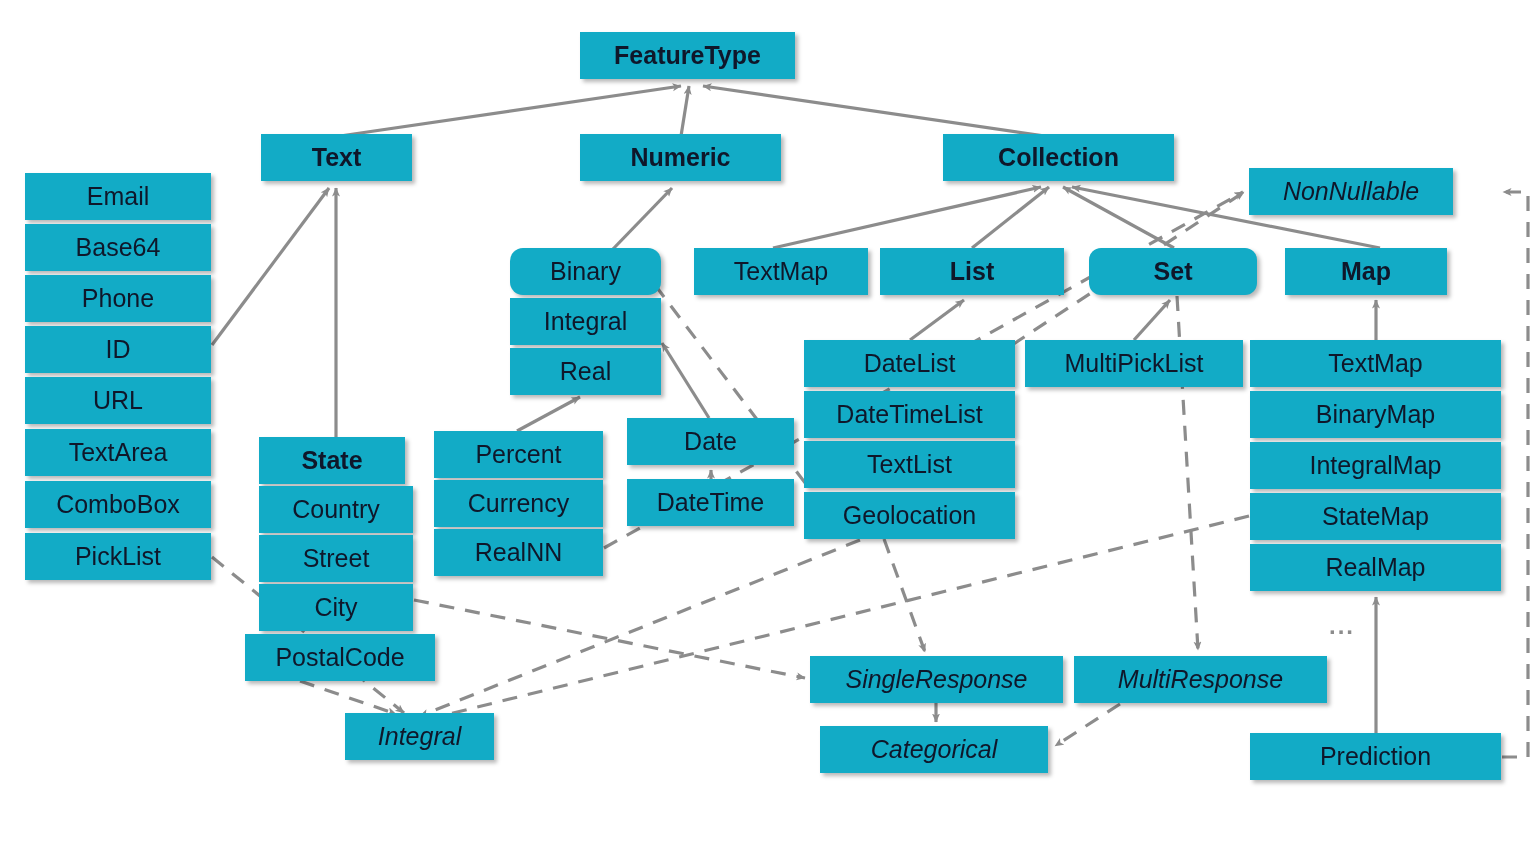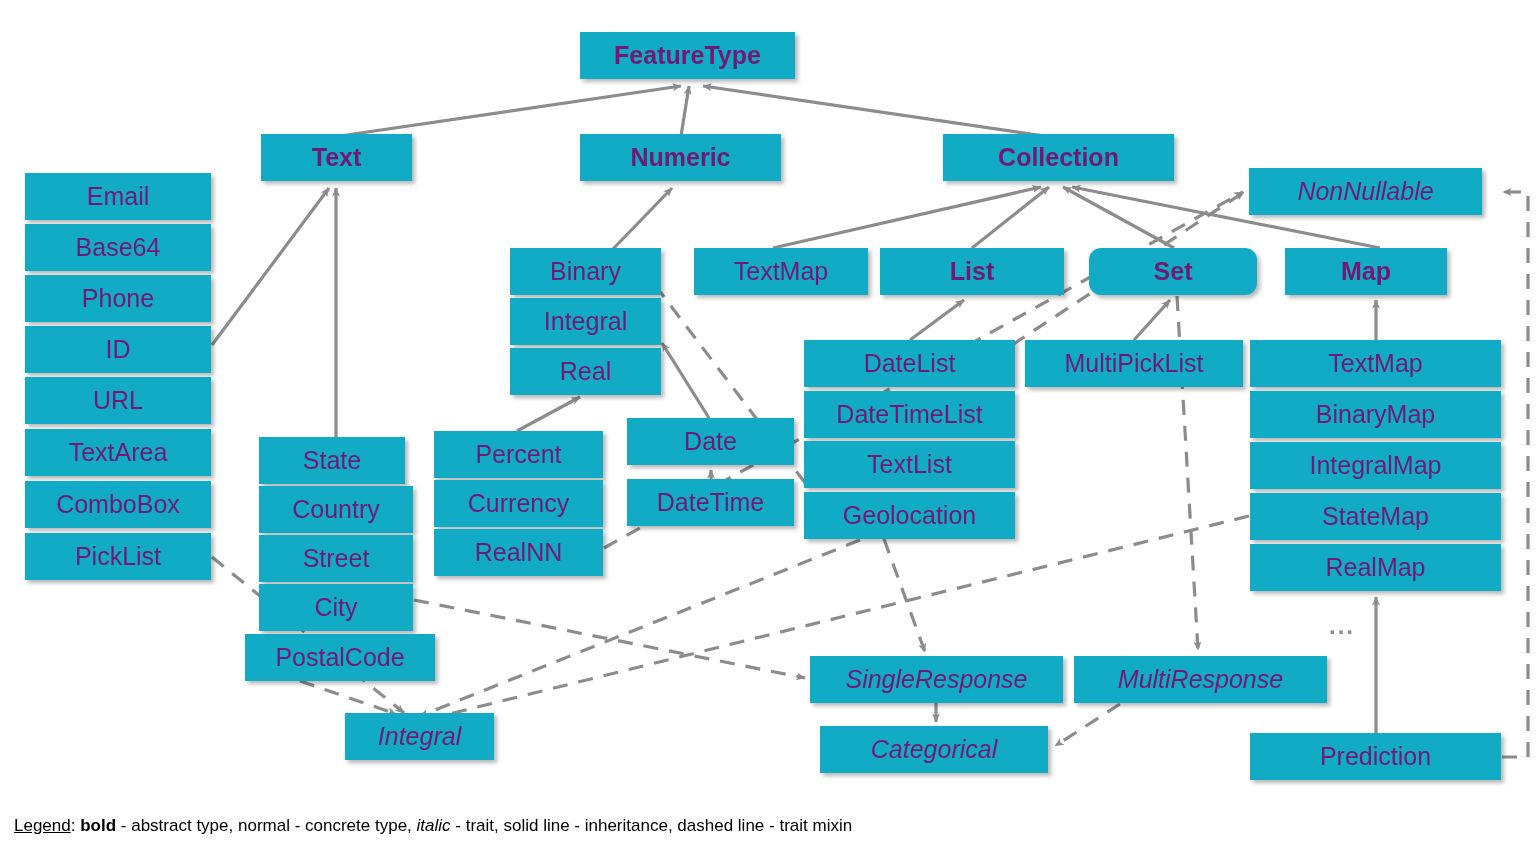--- a/index.html
+++ b/index.html
@@ -5,21 +5,21 @@
   html,body{margin:0;padding:0;background:#ffffff;}
   body{
     font-family:"Liberation Sans", sans-serif;
     width:1540px;height:855px;position:relative;overflow:hidden;
   }
   #canvas{position:absolute;left:0;top:0;width:1540px;height:855px;}
   #edges{position:absolute;left:0;top:0;width:1540px;height:855px;pointer-events:none;}
   .node{
     position:absolute;
     background:#12abc6;
-    color:#701a75;
+    color:#0f172a;
     display:flex;align-items:center;justify-content:center;
     font-size:25px;
     line-height:1;
     box-shadow:3px 3px 4px rgba(0,0,0,0.28);
     box-sizing:border-box;
     white-space:nowrap;
     z-index:2;
   }
   .node.abstract{font-weight:bold;}
   .node.trait{font-style:italic;}
@@ -102,21 +102,21 @@
       </div>
       <div class="node abstract" style="left: 261px; top: 134px; width: 151px; height: 47px;">
         <span>Text</span>
       </div>
       <div class="node abstract" style="left: 580px; top: 134px; width: 201px; height: 47px;">
         <span>Numeric</span>
       </div>
       <div class="node abstract" style="left: 943px; top: 134px; width: 231px; height: 47px;">
         <span>Collection</span>
       </div>
-      <div class="node trait" style="left: 1249px; top: 168px; width: 233px; height: 47px;">
+      <div class="node trait" style="left: 1249px; top: 168px; width: 204px; height: 47px;">
         <span>NonNullable</span>
       </div>
       <div class="node" style="left: 25px; top: 173px; width: 186px; height: 47px;">
         <span>Email</span>
       </div>
       <div class="node" style="left: 25px; top: 224px; width: 186px; height: 47px;">
         <span>Base64</span>
       </div>
       <div class="node" style="left: 25px; top: 275px; width: 186px; height: 47px;">
         <span>Phone</span>
@@ -129,36 +129,36 @@
       </div>
       <div class="node" style="left: 25px; top: 429px; width: 186px; height: 47px;">
         <span>TextArea</span>
       </div>
       <div class="node" style="left: 25px; top: 481px; width: 186px; height: 47px;">
         <span>ComboBox</span>
       </div>
       <div class="node" style="left: 25px; top: 533px; width: 186px; height: 47px;">
         <span>PickList</span>
       </div>
-      <div class="node" style="left: 259px; top: 437px; width: 146px; height: 47px;">
+      <div class="node" style="left: 259px; top: 437px; width: 146px; height: 47px; font-weight: bold;">
         <span>State</span>
       </div>
       <div class="node" style="left: 259px; top: 486px; width: 154px; height: 47px;">
         <span>Country</span>
       </div>
       <div class="node" style="left: 259px; top: 535px; width: 154px; height: 47px;">
         <span>Street</span>
       </div>
       <div class="node" style="left: 259px; top: 584px; width: 154px; height: 47px;">
         <span>City</span>
       </div>
       <div class="node" style="left: 245px; top: 634px; width: 190px; height: 47px;">
         <span>PostalCode</span>
       </div>
-      <div class="node" style="left: 510px; top: 248px; width: 151px; height: 47px;">
+      <div class="node" style="left: 510px; top: 248px; width: 151px; height: 47px; border-radius: 13px;">
         <span>Binary</span>
       </div>
       <div class="node" style="left: 510px; top: 298px; width: 151px; height: 47px;">
         <span>Integral</span>
       </div>
       <div class="node" style="left: 510px; top: 348px; width: 151px; height: 47px;">
         <span>Real</span>
       </div>
       <div class="node" style="left: 434px; top: 431px; width: 169px; height: 47px;">
         <span>Percent</span>
@@ -229,18 +229,14 @@
       <div class="node trait" style="left: 820px; top: 726px; width: 228px; height: 47px;">
         <span>Categorical</span>
       </div>
       <div class="node" style="left: 1250px; top: 733px; width: 251px; height: 47px;">
         <span>Prediction</span>
       </div>
     </div>
 
   <div class="ellipsis" style="left:1329px;top:612px;">...</div>
 
-  <div id="legend">
-    <span class="lg-word">Legend</span><span>:</span>
-    <span class="lg-bold">bold</span><span> - abstract type, normal - concrete type, </span><span class="lg-ital">italic</span><span> - trait, solid line - inheritance, dashed line - trait mixin</span>
-  </div>
 
 </div>
 
 </body></html>

